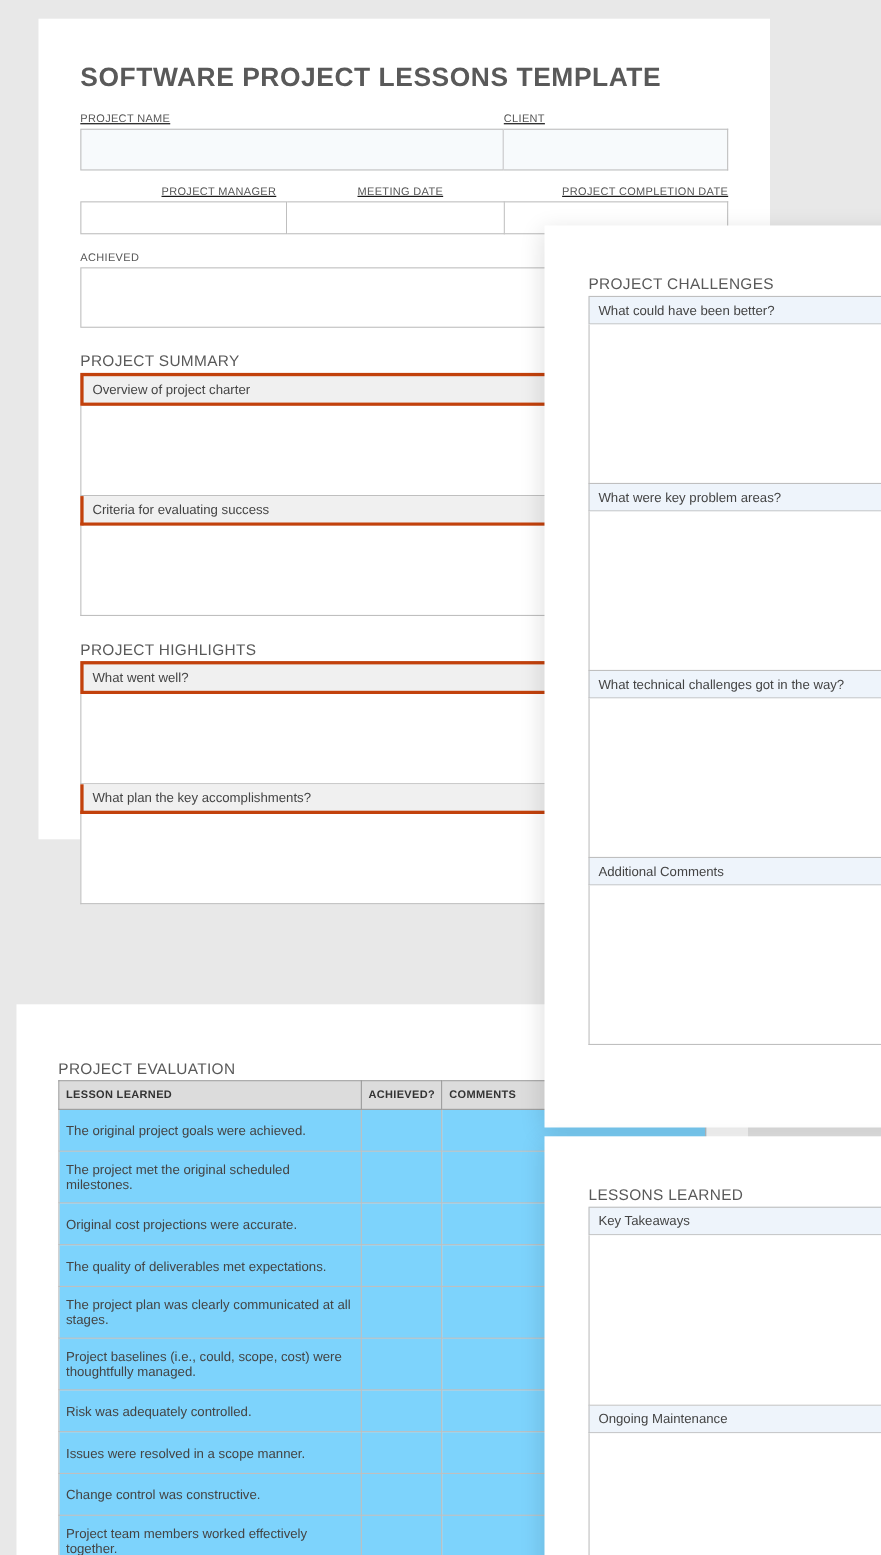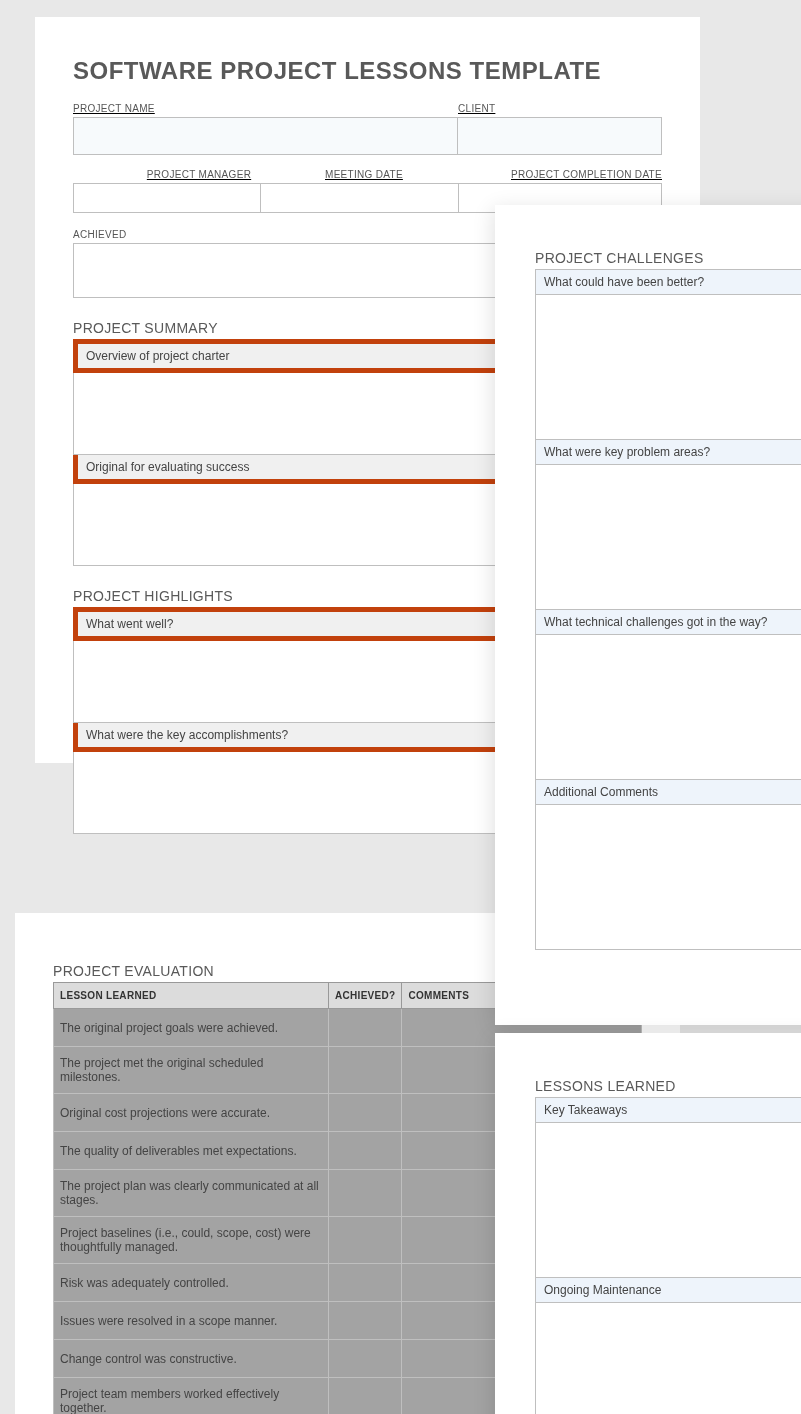--- a/index.html
+++ b/index.html
@@ -75,21 +75,21 @@
 .section-heading {
   font-size: 14px;
   color: #595959;
   letter-spacing: 0.3px;
   margin-top: 22px;
   margin-bottom: 3px;
 }
 .section-heading.first { margin-top: 0; }
 .subheader {
   background: #f0f0f0;
-  border: 5px solid #c2410c;
+  border: 3px solid #c2410c;
   padding: 5px 8px;
   font-size: 12px;
   color: #444;
 }
 .subheader-blue {
   background: #eef4fb;
   border: 1px solid #bfbfbf;
   padding: 5px 8px;
   font-size: 12px;
   color: #444;
@@ -114,21 +114,21 @@
   background: #dcdcdc;
   border: 1px solid #999;
   padding: 7px 6px;
   font-size: 10px;
   font-weight: 700;
   text-align: left;
   color: #333;
   letter-spacing: 0.3px;
 }
 .eval-table td {
-  background: #a3a3a3;
+  background: #7dd3fc;
   border: 1px solid #bfbfbf;
   padding: 9px 6px;
   font-size: 12px;
   color: #444;
   height: 38px;
   vertical-align: middle;
 }
 .eval-table .col-lesson { width: 275px; }
 .eval-table .col-achieved { width: 65px; }
 .eval-table .col-comments { width: auto; }
@@ -170,27 +170,27 @@
   </div>
 
   <div style="margin-top:16px;">
     <div class="label">ACHIEVED</div>
     <div class="bordered-cell" style="height:55px;"></div>
   </div>
 
   <div class="section-heading">PROJECT SUMMARY</div>
   <div class="subheader">Overview of project charter</div>
   <div class="content-box"></div>
-  <div class="subheader" style="border-top:none;">Original for evaluating success</div>
+  <div class="subheader" style="border-top:none;">Criteria for evaluating success</div>
   <div class="content-box"></div>
 
   <div class="section-heading">PROJECT HIGHLIGHTS</div>
   <div class="subheader">What went well?</div>
   <div class="content-box"></div>
-  <div class="subheader" style="border-top:none;">What were the key accomplishments?</div>
+  <div class="subheader" style="border-top:none;">What plan the key accomplishments?</div>
   <div class="content-box"></div>
 </div>
 
 <div class="page page2">
   <div class="section-heading first">PROJECT EVALUATION</div>
   <table class="eval-table">
     <thead>
       <tr>
         <th class="col-lesson">LESSON LEARNED</th>
         <th class="col-achieved">ACHIEVED?</th>

